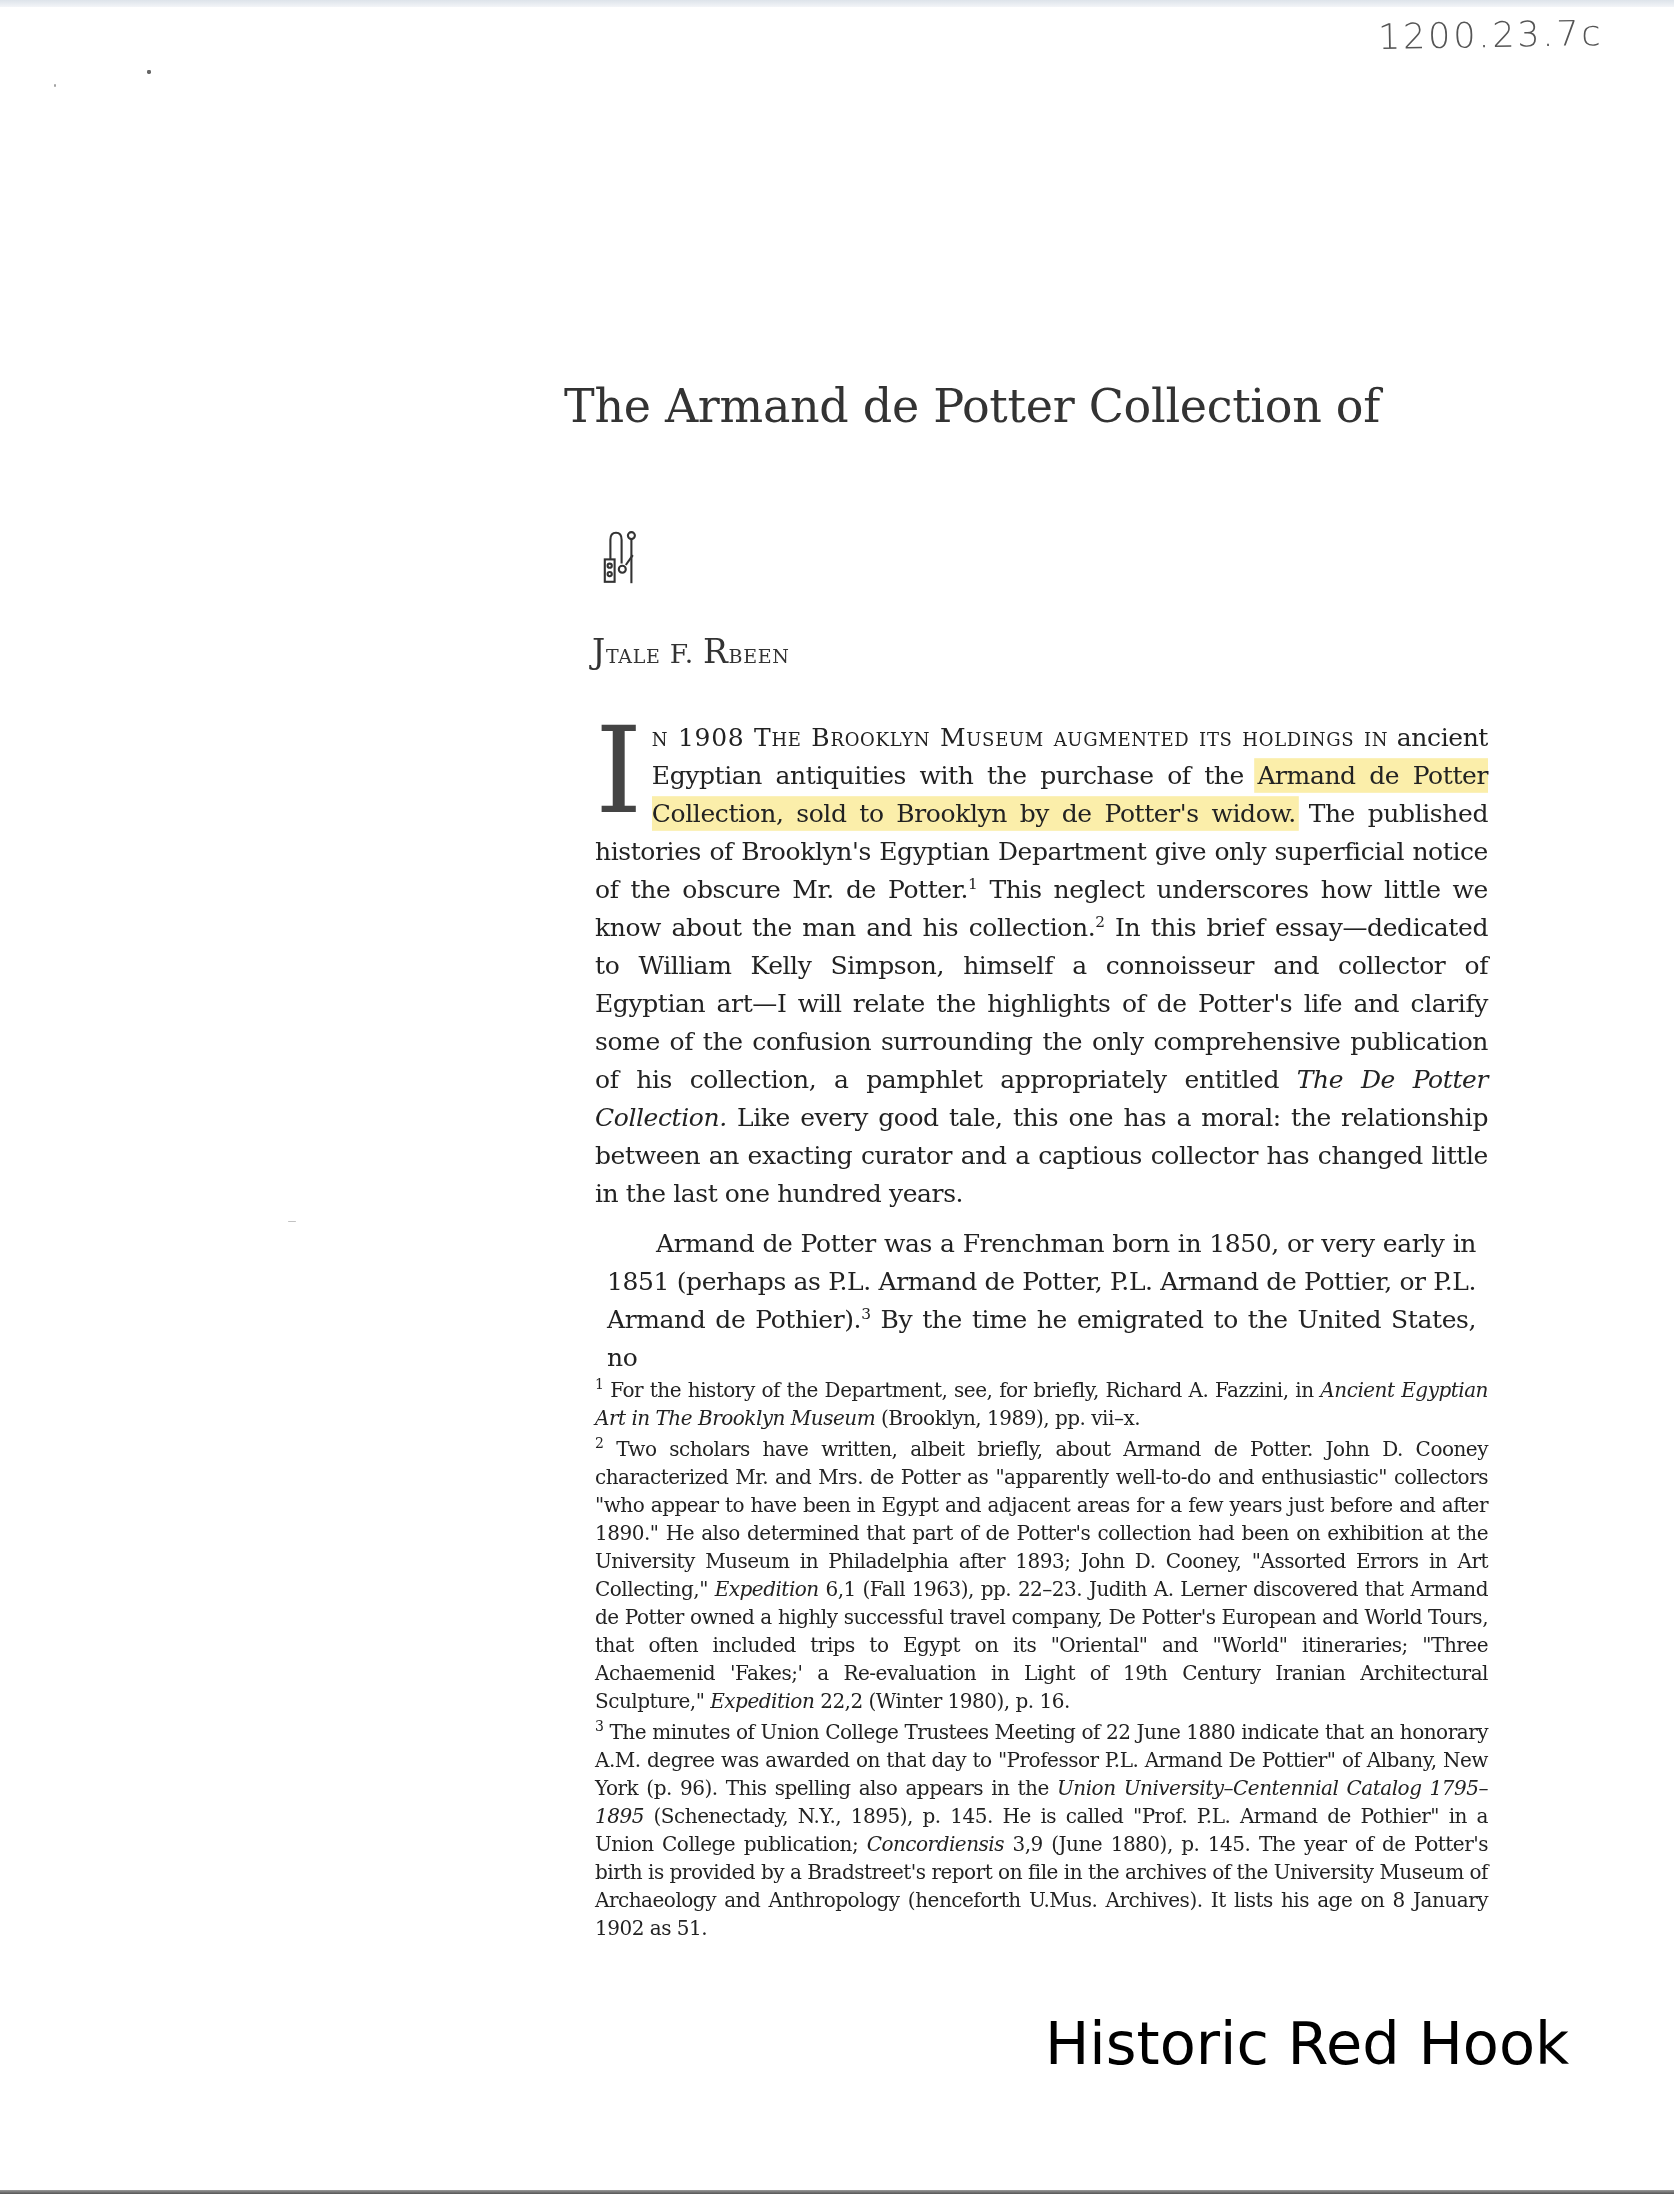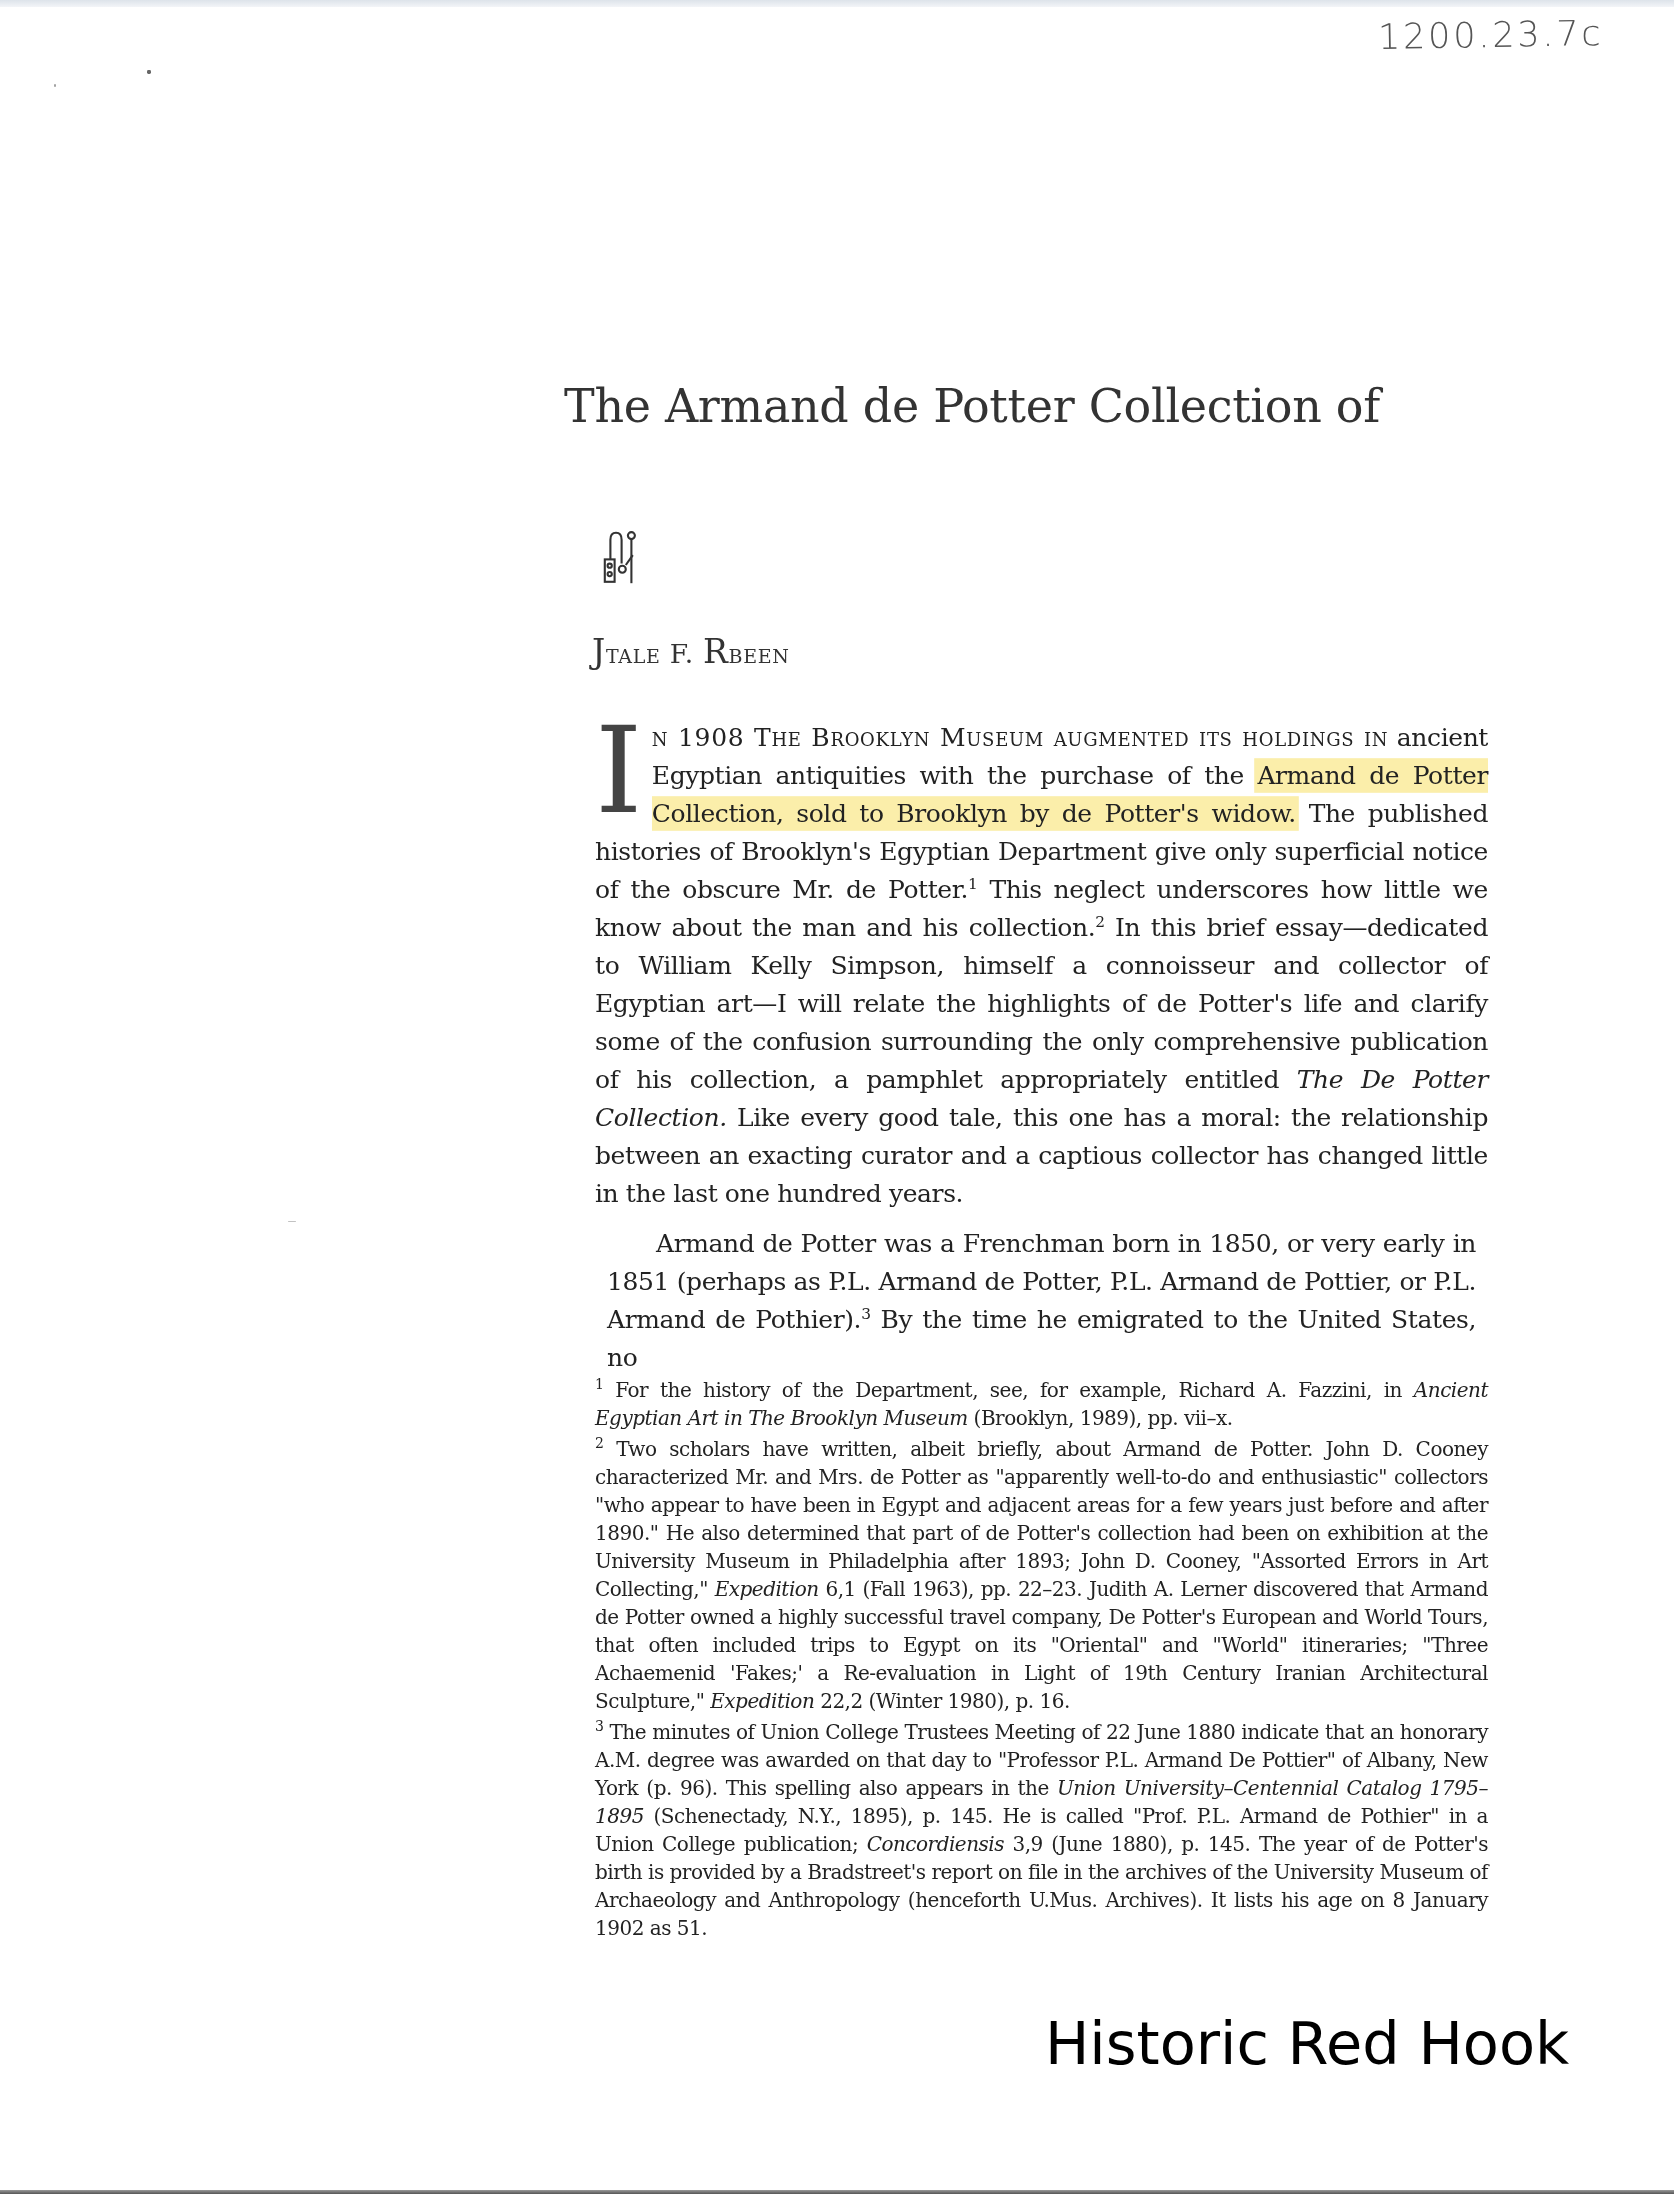--- a/index.html
+++ b/index.html
@@ -78,21 +78,21 @@
   <p>
     <span class="dropcap">I</span><span class="lead-caps">n 1908 The Brooklyn Museum augmented its holdings in</span><span> ancient Egyptian antiquities with the purchase of the </span><span class="hl">Armand de Potter Collection, sold to Brooklyn by de Potter's widow.</span><span> The published histories of Brooklyn's Egyptian Department give only superficial notice of the obscure Mr. de Potter.</span><sup>1</sup><span> This neglect underscores how little we know about the man and his collection.</span><sup>2</sup><span> In this brief essay—dedicated to William Kelly Simpson, himself a connoisseur and collector of Egyptian art—I will relate the highlights of de Potter's life and clarify some of the confusion surrounding the only comprehensive publication of his collection, a pamphlet appropriately entitled </span><em>The De Potter Collection.</em><span> Like every good tale, this one has a moral: the relationship between an exacting curator and a captious collector has changed little in the last one hundred years.</span>
   </p>
   <p class="indent">
     <span>Armand de Potter was a Frenchman born in 1850, or very early in 1851 (perhaps as P.L. Armand de Potter, P.L. Armand de Pottier, or P.L. Armand de Pothier).</span><sup>3</sup><span> By the time he emigrated to the United States, no</span>
   </p>
 </div>
 
 <div class="footnotes">
   <p>
-    <span class="fn-num">1</span><span> For the history of the Department, see, for example, Richard A. Fazzini, in </span><em>Ancient Egyptian Art in The Brooklyn Museum</em><span> (Brooklyn, 1989), pp. vii–x.</span>
+    <span class="fn-num">1</span><span> For the history of the Department, see, for briefly, Richard A. Fazzini, in </span><em>Ancient Egyptian Art in The Brooklyn Museum</em><span> (Brooklyn, 1989), pp. vii–x.</span>
   </p>
   <p>
     <span class="fn-num">2</span><span> Two scholars have written, albeit briefly, about Armand de Potter. John D. Cooney characterized Mr. and Mrs. de Potter as "apparently well-to-do and enthusiastic" collectors "who appear to have been in Egypt and adjacent areas for a few years just before and after 1890." He also determined that part of de Potter's collection had been on exhibition at the University Museum in Philadelphia after 1893; John D. Cooney, "Assorted Errors in Art Collecting," </span><em>Expedition</em><span> 6,1 (Fall 1963), pp. 22–23. Judith A. Lerner discovered that Armand de Potter owned a highly successful travel company, De Potter's European and World Tours, that often included trips to Egypt on its "Oriental" and "World" itineraries; "Three Achaemenid 'Fakes;' a Re-evaluation in Light of 19th Century Iranian Architectural Sculpture," </span><em>Expedition</em><span> 22,2 (Winter 1980), p. 16.</span>
   </p>
   <p>
     <span class="fn-num">3</span><span> The minutes of Union College Trustees Meeting of 22 June 1880 indicate that an honorary A.M. degree was awarded on that day to "Professor P.L. Armand De Pottier" of Albany, New York (p. 96). This spelling also appears in the </span><em>Union University–Centennial Catalog 1795–1895</em><span> (Schenectady, N.Y., 1895), p. 145. He is called "Prof. P.L. Armand de Pothier" in a Union College publication; </span><em>Concordiensis</em><span> 3,9 (June 1880), p. 145. The year of de Potter's birth is provided by a Bradstreet's report on file in the archives of the University Museum of Archaeology and Anthropology (henceforth U.Mus. Archives). It lists his age on 8 January 1902 as 51.</span>
   </p>
 </div>
 
 <div class="watermark">Historic Red Hook</div>

